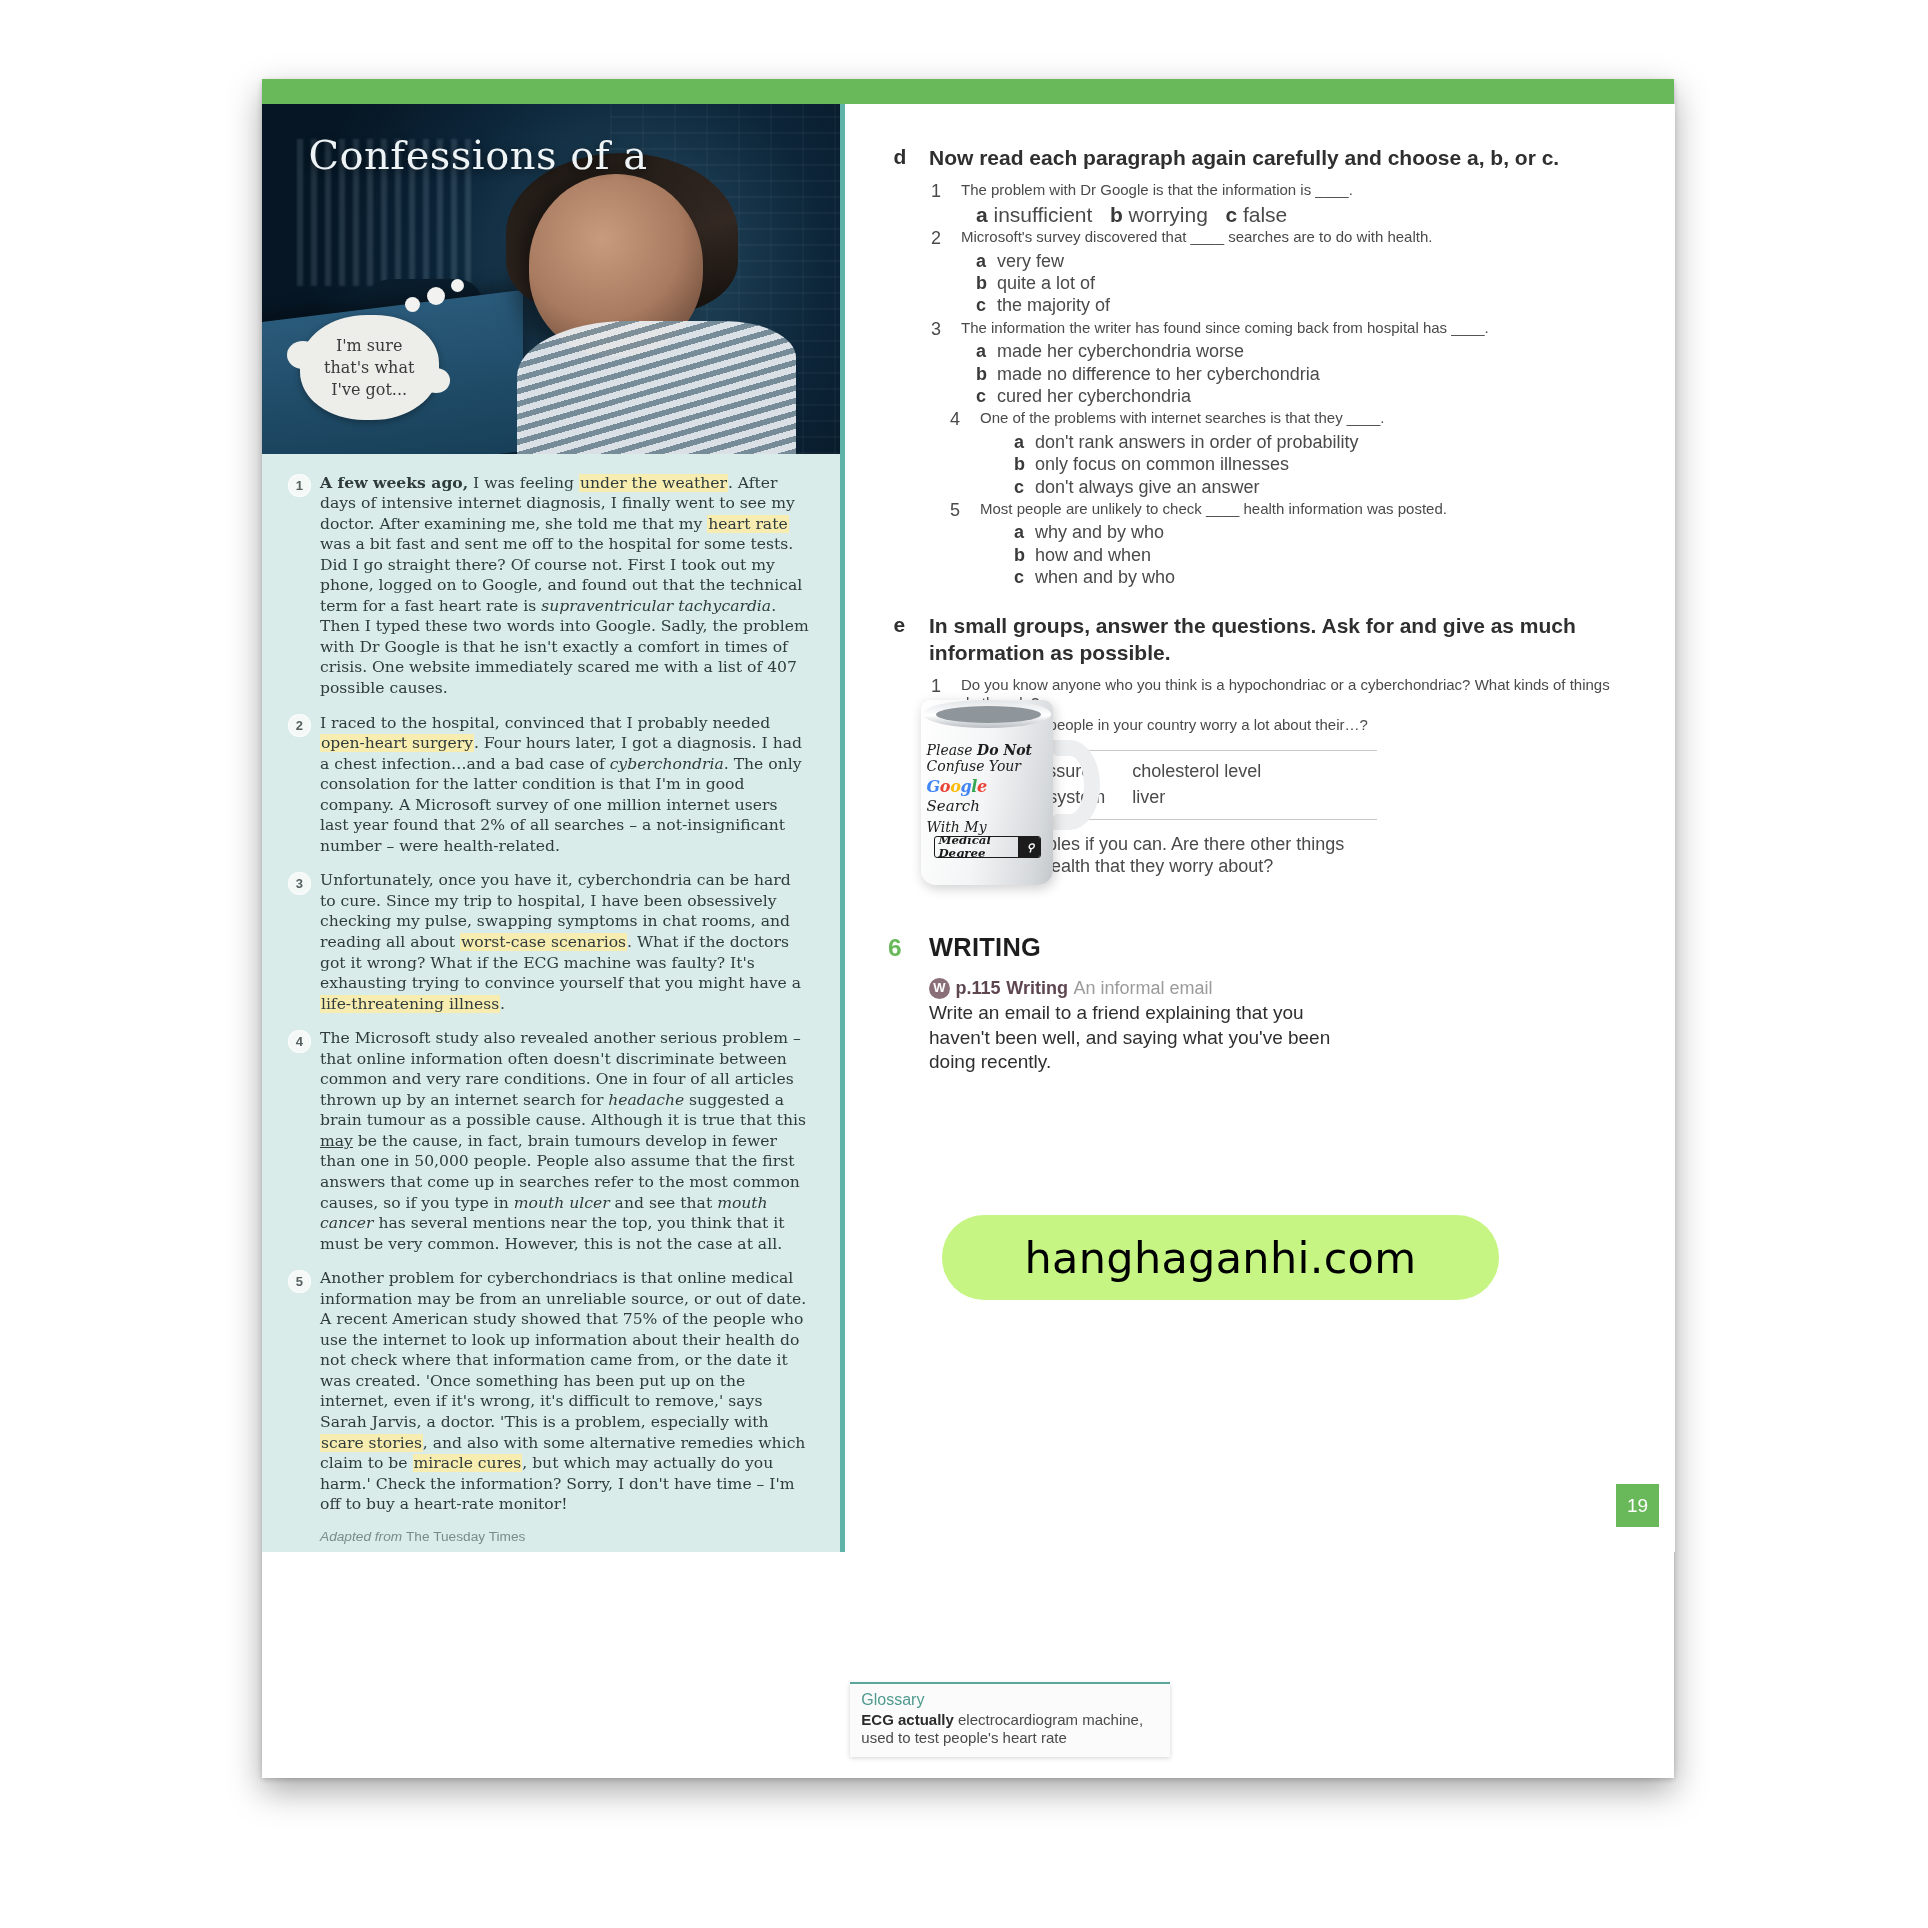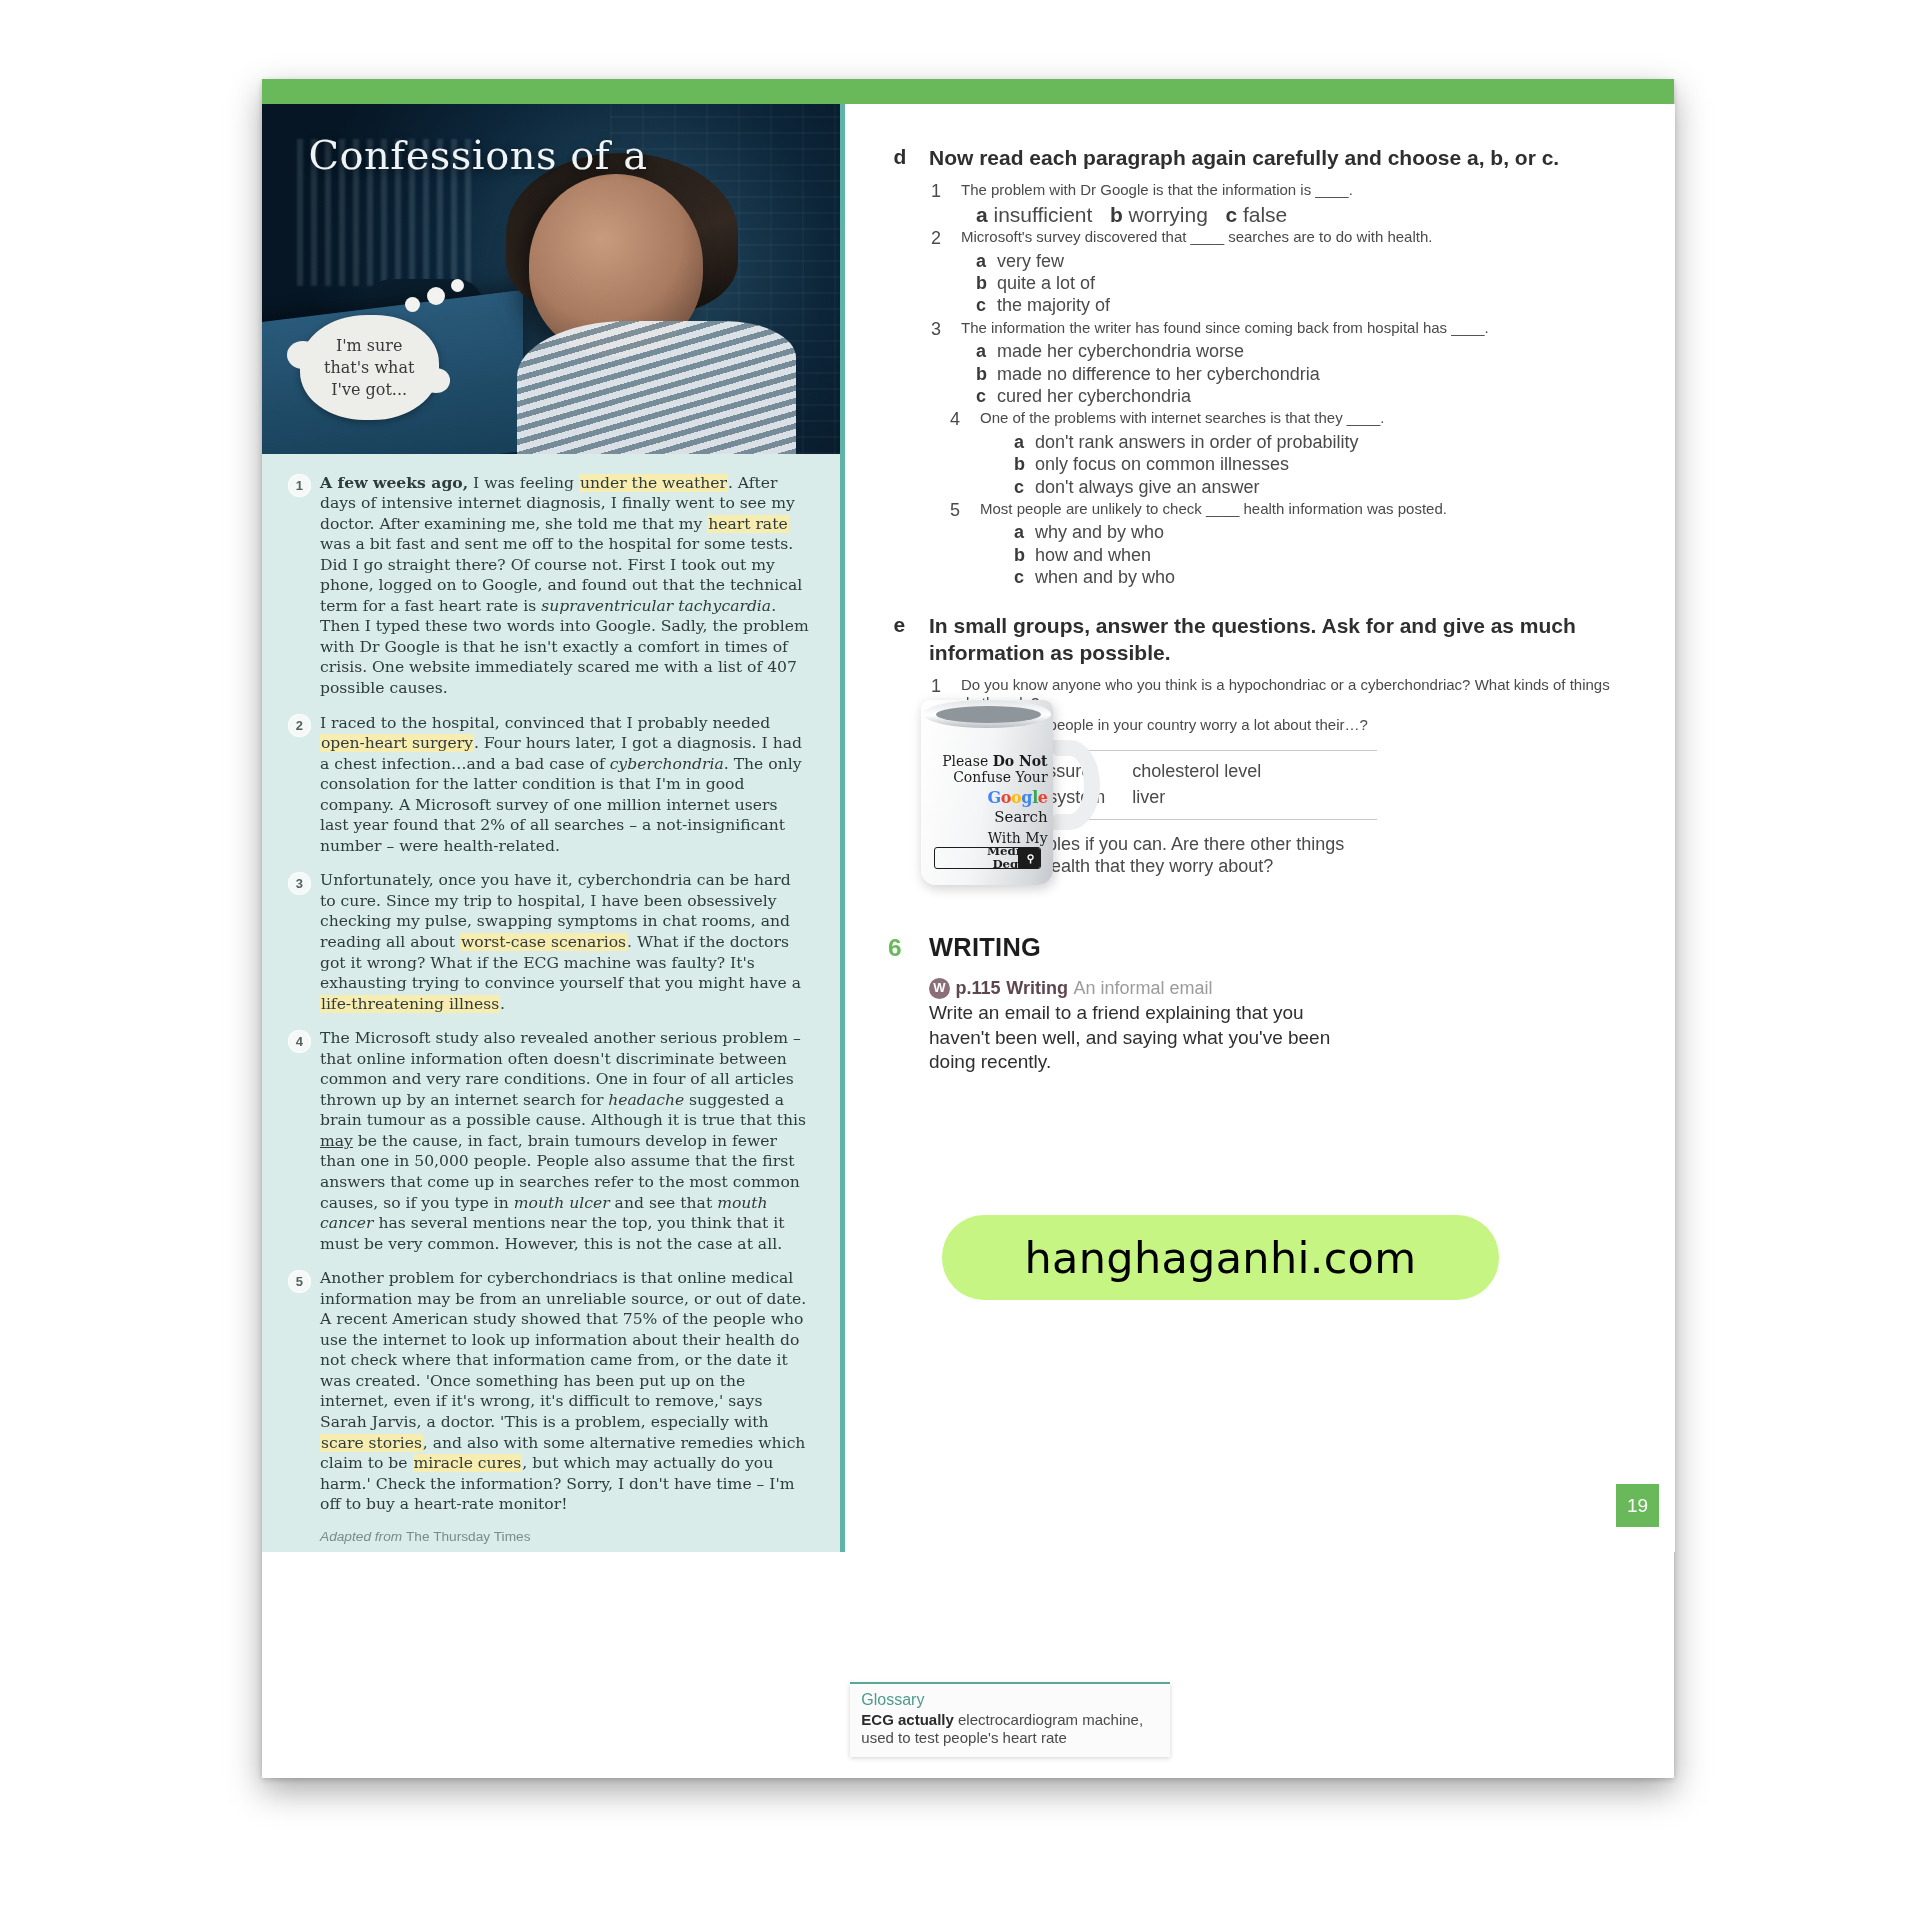--- a/index.html
+++ b/index.html
@@ -178,25 +178,26 @@
     background:#8e969c;
   }
   #mug-handle{
     position:absolute;left:119px;top:45px;width:60px;height:90px;
     border:16px solid #eceef0;
     border-left-color:transparent;
     border-radius:0 50% 50% 0 / 0 50% 50% 0;
     box-sizing:border-box;
   }
   #mug-text{
-    position:absolute;left:5.6px;top:53px;width:121px;
-    text-align:right;
+    position:absolute;left:5.6px;top:42px;width:121px;
+    text-align:left;
     font-family:"DejaVu Serif", serif;
     color:#1c1c1c;
     line-height:1.16;
+    font-style:italic;
   }
   .mline{font-size:14px;}
   #google-word{font-size:16px;font-weight:bold;letter-spacing:-0.4px;margin:3.8px 0 0.9px;}
   #google-word .g1{color:#4285f4;} #google-word .g2{color:#ea4335;}
   #google-word .g3{color:#fbbc05;} #google-word .g4{color:#34a853;}
   #search-word{font-size:15px;}
   #withmy{font-size:14px;margin-top:3.8px;}
   #degree-box{
     margin:1px auto 0;width:105px;height:20px;
     border:1.9px solid #1c1c1c;border-radius:3px;
@@ -357,21 +358,21 @@
           <div id="bubble-text">I'm sure<br>that's what<br>I've got...</div>
         </div>
       </div>
 
       <div id="article">
           <div class="para"><span class="pnum">1</span><span class="bd">A few weeks ago,</span><span> I was feeling </span><span class="hl">under the weather</span><span>. After days of intensive internet diagnosis, I finally went to see my doctor. After examining me, she told me that my </span><span class="hl">heart rate</span><span> was a bit fast and sent me off to the hospital for some tests. Did I go straight there? Of course not. First I took out my phone, logged on to Google, and found out that the technical term for a fast heart rate is </span><span class="it">supraventricular tachycardia</span><span>. Then I typed these two words into Google. Sadly, the problem with Dr Google is that he isn't exactly a comfort in times of crisis. One website immediately scared me with a list of 407 possible causes.</span></div>
           <div class="para"><span class="pnum">2</span><span>I raced to the hospital, convinced that I probably needed </span><span class="hl">open-heart surgery</span><span>. Four hours later, I got a diagnosis. I had a chest infection…and a bad case of </span><span class="it">cyberchondria</span><span>. The only consolation for the latter condition is that I'm in good company. A Microsoft survey of one million internet users last year found that 2% of all searches – a not-insignificant number – were health-related.</span></div>
           <div class="para"><span class="pnum">3</span><span>Unfortunately, once you have it, cyberchondria can be hard to cure. Since my trip to hospital, I have been obsessively checking my pulse, swapping symptoms in chat rooms, and reading all about </span><span class="hl">worst-case scenarios</span><span>. What if the doctors got it wrong? What if the ECG machine was faulty? It's exhausting trying to convince yourself that you might have a </span><span class="hl">life-threatening illness</span><span>.</span></div>
           <div class="para"><span class="pnum">4</span><span>The Microsoft study also revealed another serious problem – that online information often doesn't discriminate between common and very rare conditions. One in four of all articles thrown up by an internet search for </span><span class="it">headache</span><span> suggested a brain tumour as a possible cause. Although it is true that this </span><span class="ul">may</span><span> be the cause, in fact, brain tumours develop in fewer than one in 50,000 people. People also assume that the first answers that come up in searches refer to the most common causes, so if you type in </span><span class="it">mouth ulcer</span><span> and see that </span><span class="it">mouth cancer</span><span> has several mentions near the top, you think that it must be very common. However, this is not the case at all.</span></div>
           <div class="para"><span class="pnum">5</span><span>Another problem for cyberchondriacs is that online medical information may be from an unreliable source, or out of date. A recent American study showed that 75% of the people who use the internet to look up information about their health do not check where that information came from, or the date it was created. 'Once something has been put up on the internet, even if it's wrong, it's difficult to remove,' says Sarah Jarvis, a doctor. 'This is a problem, especially with </span><span class="hl">scare stories</span><span>, and also with some alternative remedies which claim to be </span><span class="hl">miracle cures</span><span>, but which may actually do you harm.' Check the information? Sorry, I don't have time – I'm off to buy a heart-rate monitor!</span></div>
-          <div id="source"><span>Adapted from </span><span class="src-b">The Thursday Times</span></div>
+          <div id="source"><span>Adapted from </span><span class="src-b">The Tuesday Times</span></div>
         </div>
     </div>
 
     <div id="divider"></div>
 
     <div id="mug">
       <div id="mug-handle"></div>
       <div id="mug-body">
         <div id="mug-rim">
           <div id="mug-inner"></div>

